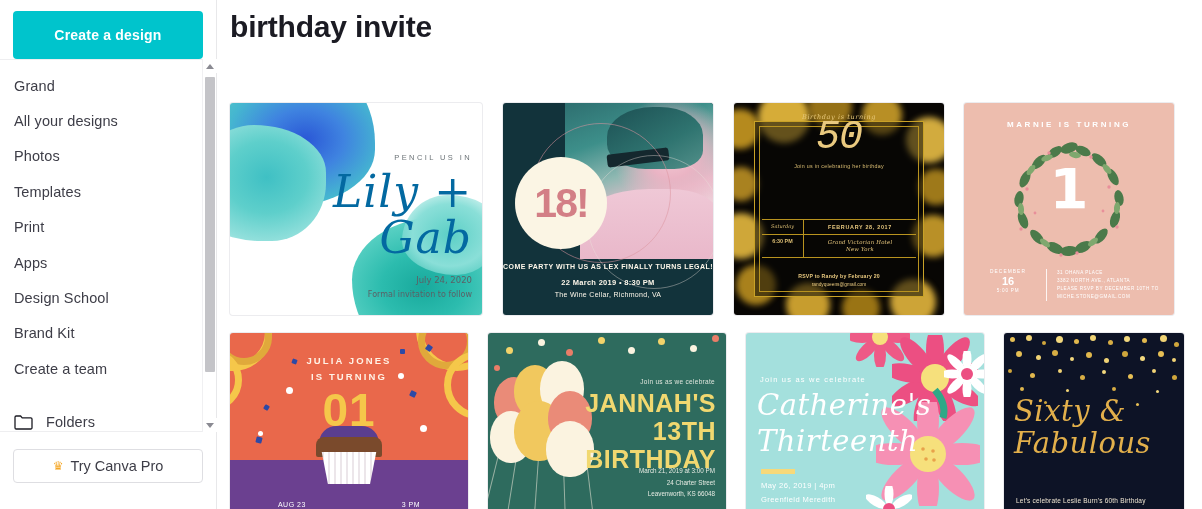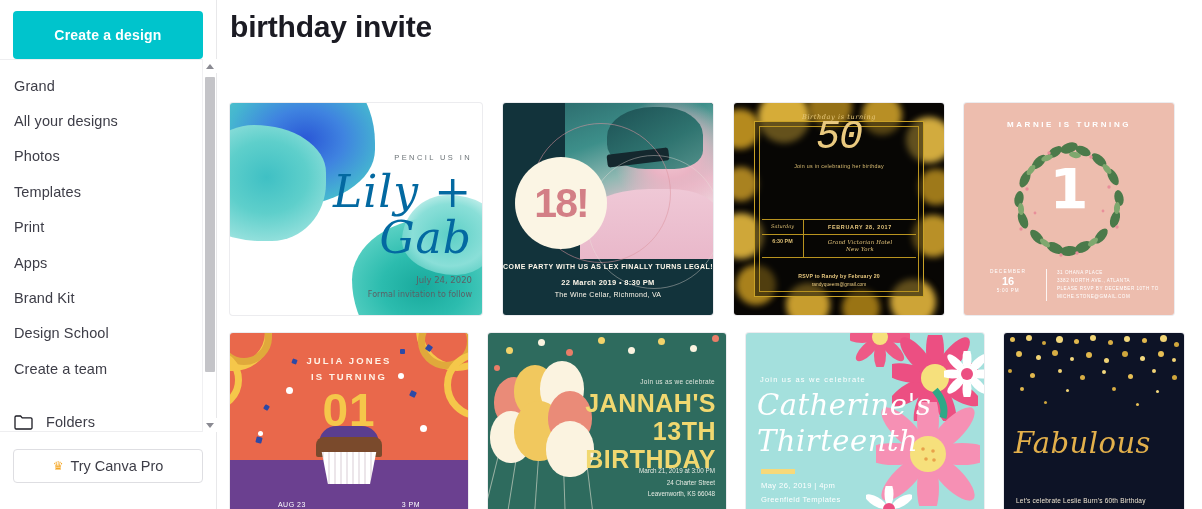--- a/index.html
+++ b/index.html
@@ -345,24 +345,24 @@
         <div class="nav-item">
           <span>Templates</span>
         </div>
         <div class="nav-item">
           <span>Print</span>
         </div>
         <div class="nav-item">
           <span>Apps</span>
         </div>
         <div class="nav-item">
+          <span>Design School</span>
+        </div>
+        <div class="nav-item">
           <span>Brand Kit</span>
-        </div>
-        <div class="nav-item">
-          <span>Design School</span>
         </div>
         <div class="nav-item">
           <span>Create a team</span>
         </div>
 
         <div class="nav-sep"></div>
 
         <div class="nav-item with-icon">
           <span class="folder-icon">
             <svg width="19" height="15" viewBox="0 0 19 15">
@@ -708,21 +708,21 @@
             </svg>
           </div>
 
           <div class="h">Join us as we celebrate</div>
           <div class="nm">
             <span>Catherine's</span><br>
             <span>Thirteenth</span>
           </div>
           <div class="bar"></div>
           <div class="d1">May 26, 2019 | 4pm</div>
-          <div class="d2">Greenfield Templates</div>
+          <div class="d2">Greenfield Meredith</div>
         </div>
       </div>
 
       <div class="card c8" style="left:774px;top:230px;width:180px;height:179px;">
         <div class="card-inner">
           <div>
             <div class="g" style="left:6px;top:4px;width:5px;height:5px;background:#e6bf55;"></div>
             <div class="g" style="left:22px;top:2px;width:6px;height:6px;background:#f0d375;"></div>
             <div class="g" style="left:38px;top:8px;width:4px;height:4px;background:#cfa63c;"></div>
             <div class="g" style="left:52px;top:3px;width:7px;height:7px;background:#f2d87e;"></div>
@@ -752,21 +752,21 @@
             <div class="g" style="left:148px;top:36px;width:4px;height:4px;background:#f0d375;"></div>
             <div class="g" style="left:168px;top:42px;width:5px;height:5px;background:#cfa63c;"></div>
             <div class="g" style="left:16px;top:54px;width:4px;height:4px;background:#e0b74d;"></div>
             <div class="g" style="left:62px;top:56px;width:3px;height:3px;background:#f0d375;"></div>
             <div class="g" style="left:108px;top:54px;width:4px;height:4px;background:#d7ad44;"></div>
             <div class="g" style="left:152px;top:57px;width:3px;height:3px;background:#f2d87e;"></div>
             <div class="g" style="left:40px;top:68px;width:3px;height:3px;background:#cfa63c;"></div>
             <div class="g" style="left:132px;top:70px;width:3px;height:3px;background:#e6bf55;"></div>
           </div>
           <div class="t">
-            <br>
+            <span>Sixty &amp;</span><br>
             <span>Fabulous</span>
           </div>
           <div class="f">Let's celebrate Leslie Burn's 60th Birthday</div>
         </div>
       </div>
 
     </section>
 
 
   </main>

